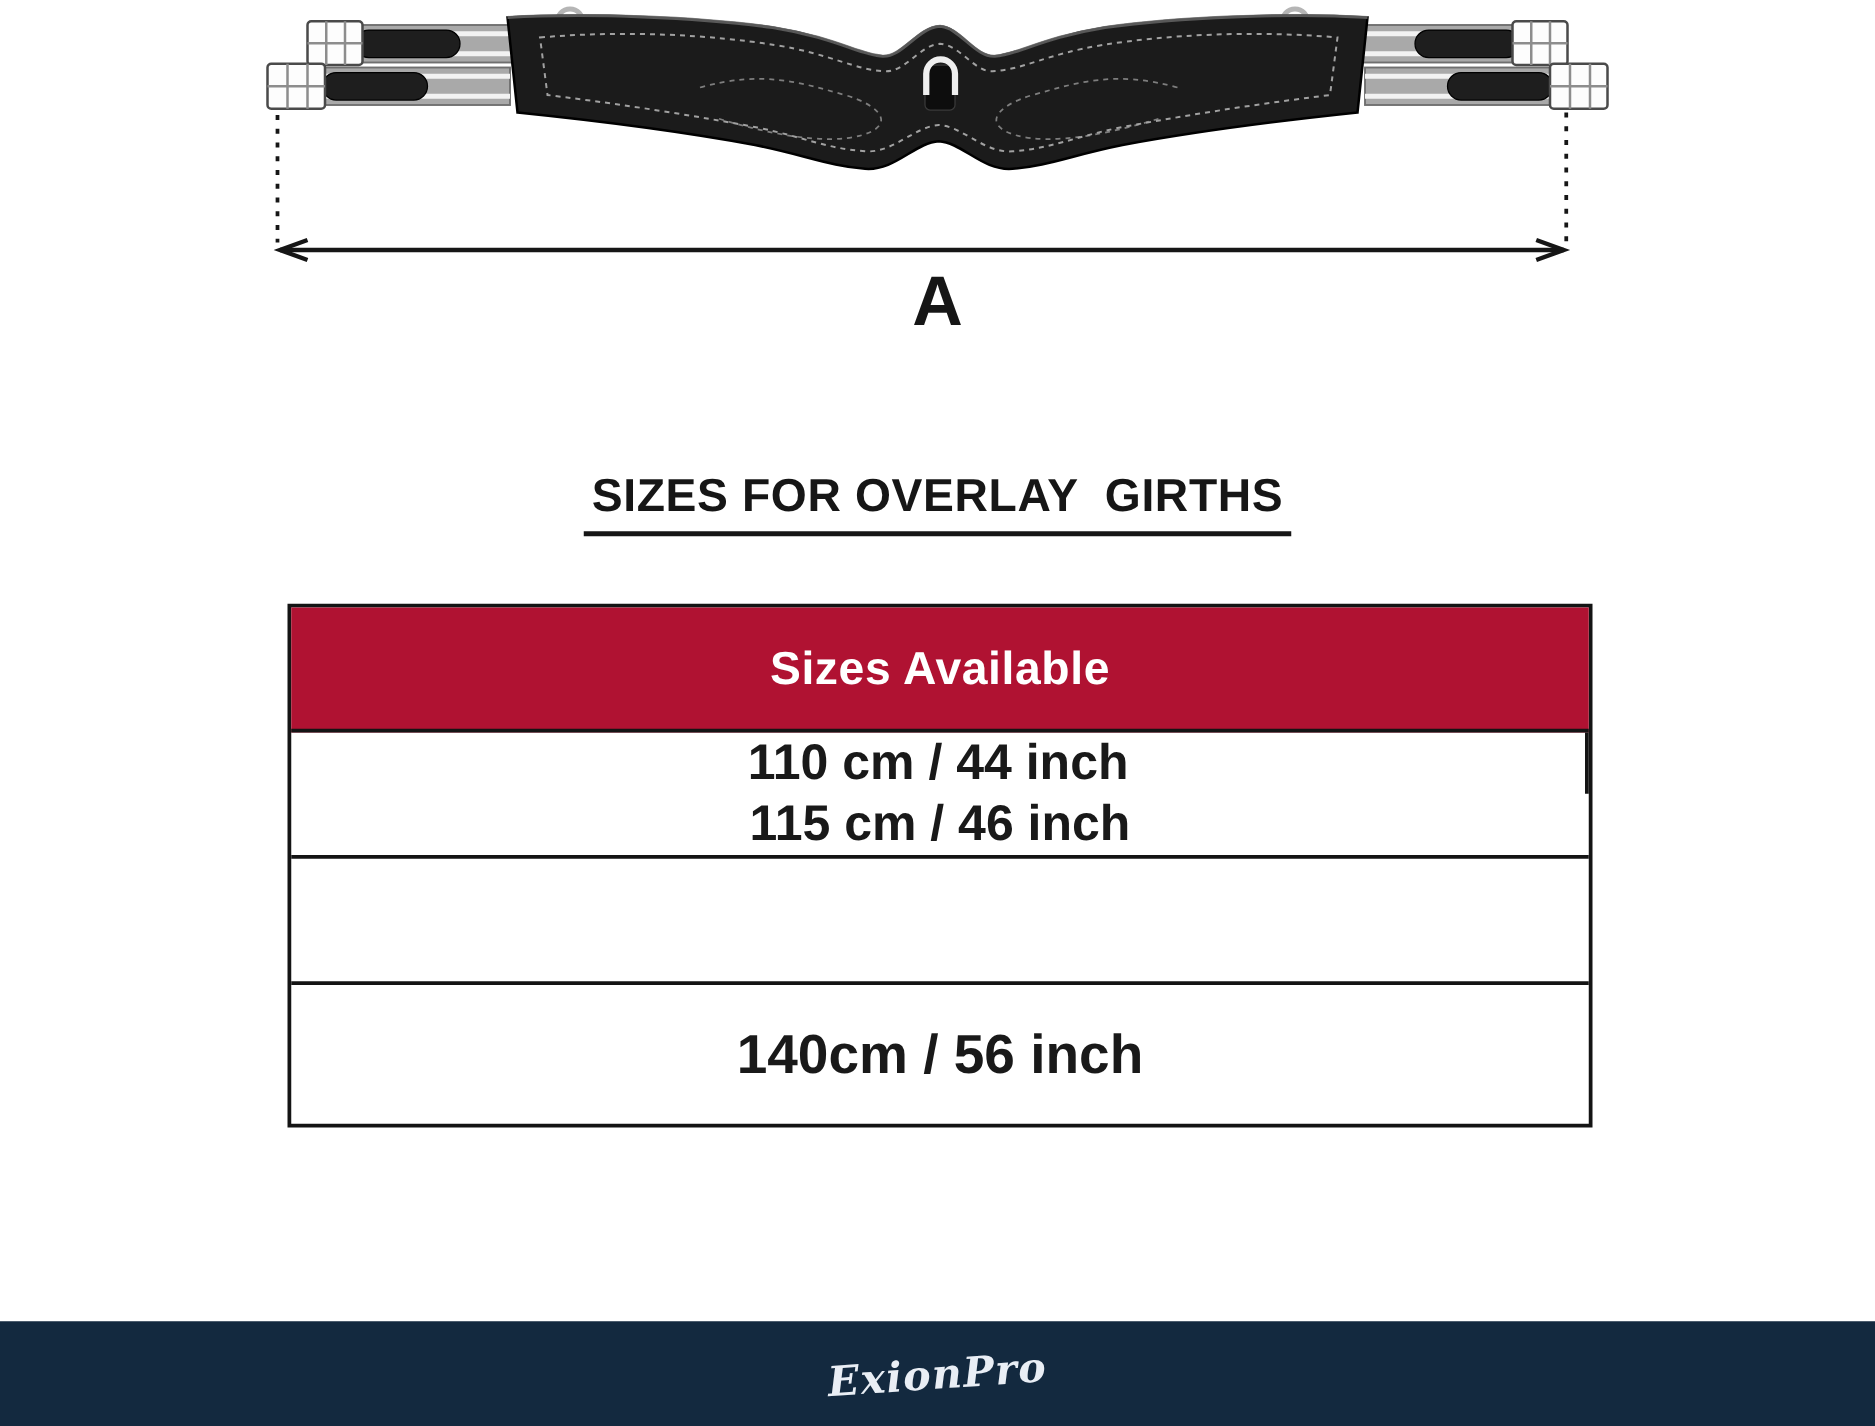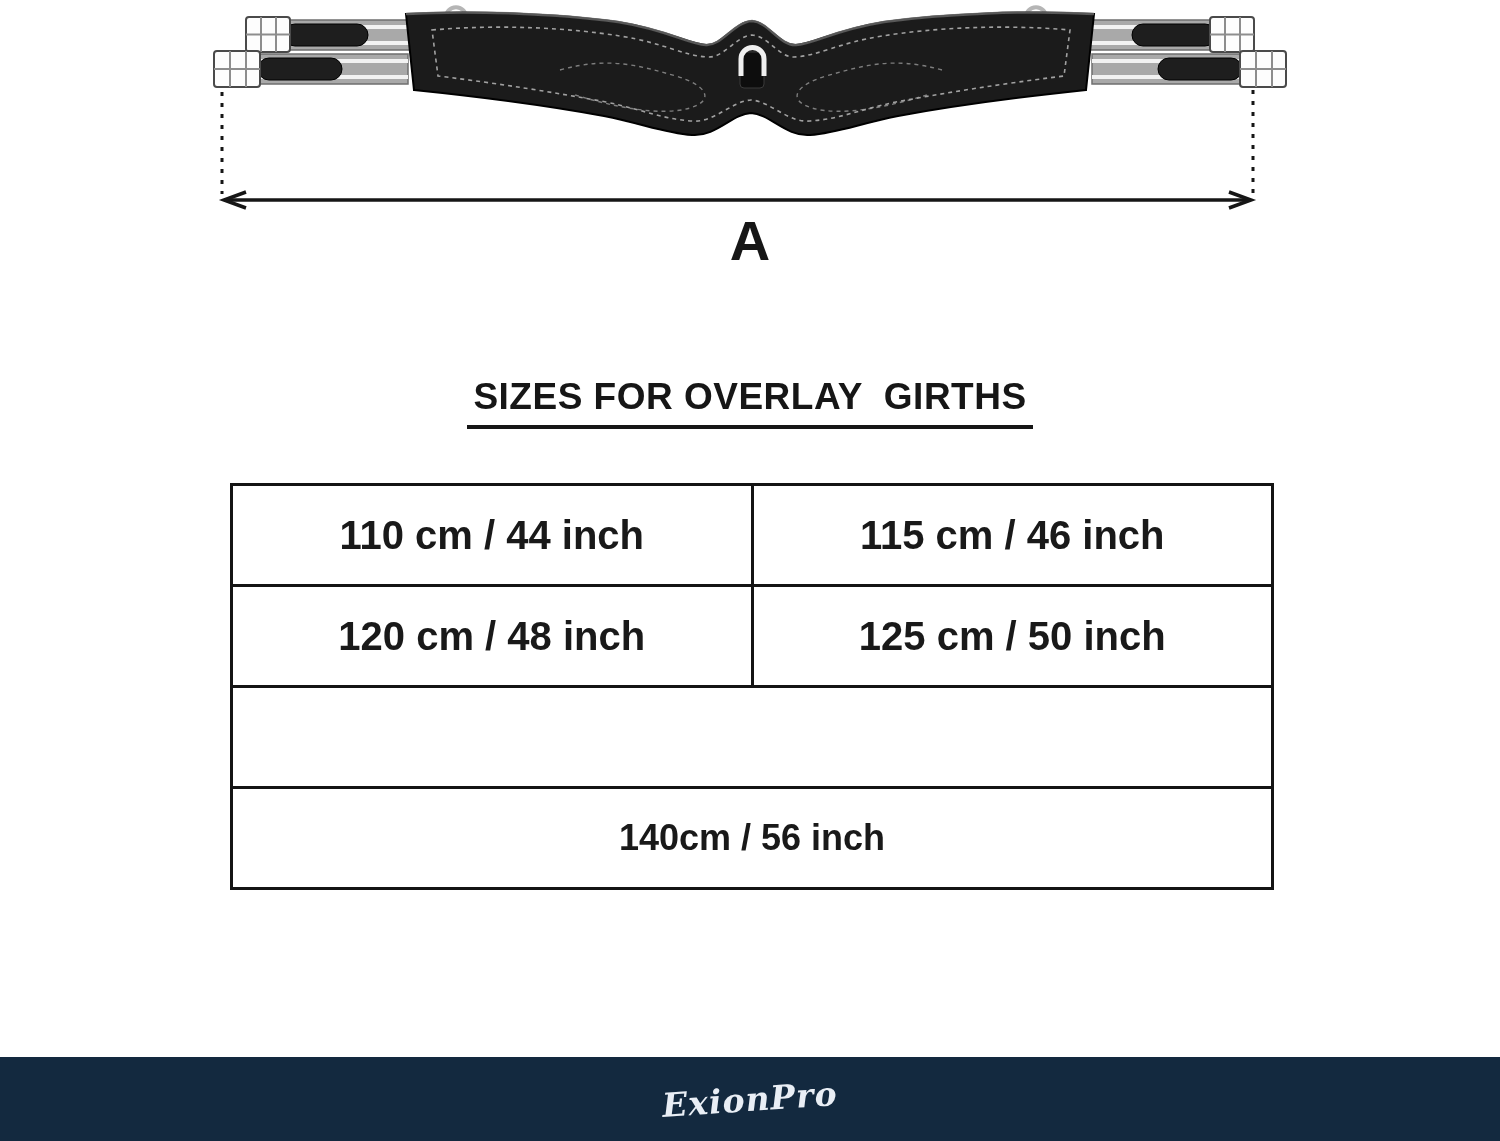--- a/index.html
+++ b/index.html
@@ -53,37 +53,38 @@
     justify-content: center;
     color: #ffffff;
     font-size: 37px;
     font-weight: 700;
     letter-spacing: 0.5px;
   }
   .size-table .trow {
     display: flex;
     height: 98px;
     border-bottom: 3px solid #141414;
+    flex-direction: column;
   }
   .size-table .cell {
     flex: 1 1 50%;
     display: flex;
     align-items: center;
     justify-content: center;
     font-size: 40px;
     font-weight: 700;
     color: #191919;
   }
   .size-table .cell.first { border-right: 3px solid #141414; }
   .size-table .trow-full {
-    height: 98px;
-    display: flex;
-    align-items: center;
-    justify-content: center;
-    font-size: 36px;
+    height: 111px;
+    display: flex;
+    align-items: center;
+    justify-content: center;
+    font-size: 44px;
     font-weight: 700;
     color: #191919;
   }
 
   
   .footer-bar {
     position: absolute;
     left: 0; right: 0; bottom: 0;
     height: 84px;
     background: #13293f;
@@ -212,30 +213,27 @@
       <path d="M 1229,192 L 1251,200 L 1229,208" fill="none" stroke="#161616" stroke-width="3.5"></path>
     </g>
     <text x="750" y="260" text-anchor="middle" font-family="Liberation Sans, sans-serif" font-size="56" font-weight="bold" fill="#161616">A</text>
   </svg>
 
   <div class="title-wrap">
     <span>SIZES FOR OVERLAY  GIRTHS</span>
   </div>
 
   <div class="size-table">
+    <div class="thead">Sizes Available</div>
 
     <div class="trow">
       <div class="cell first">110 cm / 44 inch</div>
       <div class="cell">115 cm / 46 inch</div>
     </div>
 
-    <div class="trow">
-      <div class="cell first">120 cm / 48 inch</div>
-      <div class="cell">125 cm / 50 inch</div>
-    </div>
 
     <div class="trow">
     </div>
 
     <div class="trow-full">140cm / 56 inch</div>
   </div>
 
   <div class="footer-bar">
     <span class="brand-logo">ExionPro</span>
   </div>

